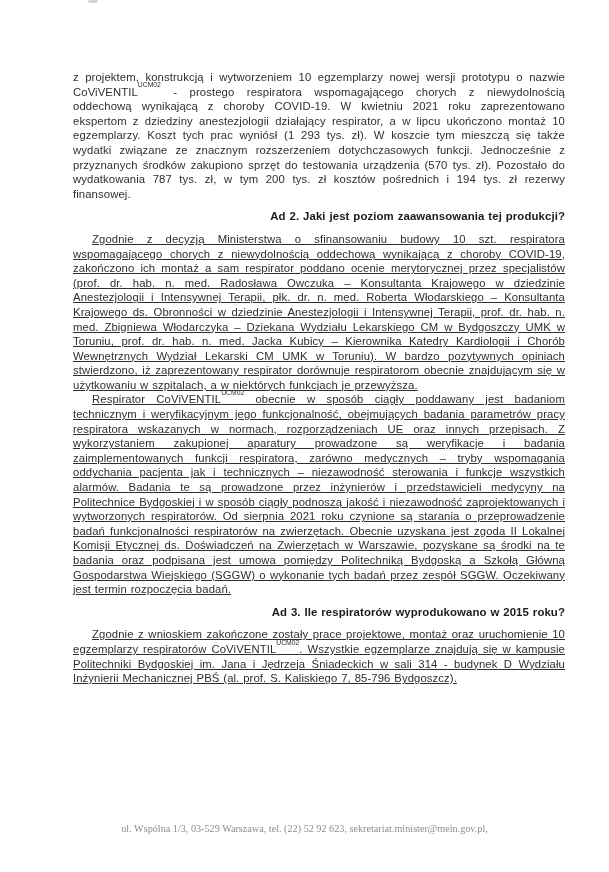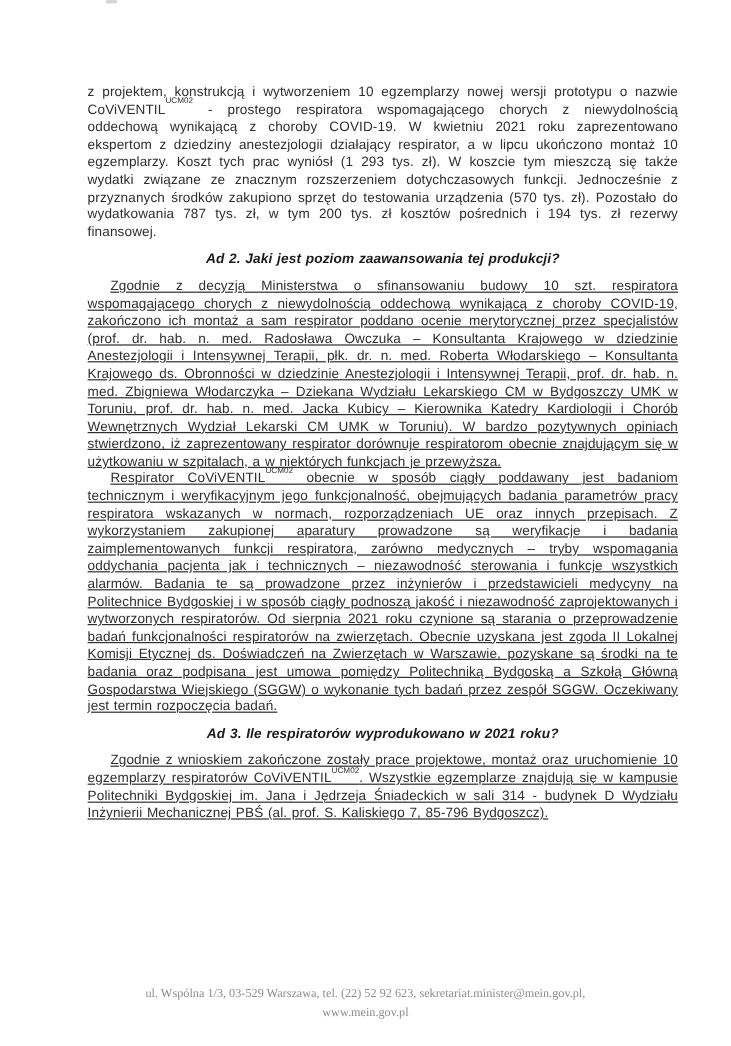--- a/index.html
+++ b/index.html
@@ -32,22 +32,21 @@
     letter-spacing: 0.1px;
     word-spacing: 0.6px;
   }
   .para.indent { text-indent: 19px; text-decoration: underline; }
   .heading {
     margin: 8px 0 8px 0;
     font-size: 11.4px;
     line-height: 14.6px;
     font-weight: bold;
     color: #1b1b1b;
-    text-align: center;
-    font-style: italic;
+    text-align: right;
   }
   sup.sup {
     font-size: 6.8px;
     line-height: 0;
     position: relative;
     top: -3.5px;
     letter-spacing: 0;
   }
   .footer {
     position: absolute;
@@ -68,22 +67,21 @@
 
   <div class="content">
     <p class="para">z projektem, konstrukcją i wytworzeniem 10 egzemplarzy nowej wersji prototypu o nazwie CoViVENTIL<sup class="sup">UCM02</sup> - prostego respiratora wspomagającego chorych z niewydolnością oddechową wynikającą z choroby COVID-19. W kwietniu 2021 roku zaprezentowano ekspertom z dziedziny anestezjologii działający respirator, a w lipcu ukończono montaż 10 egzemplarzy. Koszt tych prac wyniósł (1 293 tys. zł). W koszcie tym mieszczą się także wydatki związane ze znacznym rozszerzeniem dotychczasowych funkcji. Jednocześnie z przyznanych środków zakupiono sprzęt do testowania urządzenia (570 tys. zł). Pozostało do wydatkowania 787 tys. zł, w tym 200 tys. zł kosztów pośrednich i 194 tys. zł rezerwy finansowej.</p>
 
     <p class="para heading">Ad 2. Jaki jest poziom zaawansowania tej produkcji?</p>
 
     <p class="para indent">Zgodnie z decyzją Ministerstwa o sfinansowaniu budowy 10 szt. respiratora wspomagającego chorych z niewydolnością oddechową wynikającą z choroby COVID-19, zakończono ich montaż a sam respirator poddano ocenie merytorycznej przez specjalistów (prof. dr. hab. n. med. Radosława Owczuka – Konsultanta Krajowego w dziedzinie Anestezjologii i Intensywnej Terapii, płk. dr. n. med. Roberta Włodarskiego – Konsultanta Krajowego ds. Obronności w dziedzinie Anestezjologii i Intensywnej Terapii, prof. dr. hab. n. med. Zbigniewa Włodarczyka – Dziekana Wydziału Lekarskiego CM w Bydgoszczy UMK w Toruniu, prof. dr. hab. n. med. Jacka Kubicy – Kierownika Katedry Kardiologii i Chorób Wewnętrznych Wydział Lekarski CM UMK w Toruniu). W bardzo pozytywnych opiniach stwierdzono, iż zaprezentowany respirator dorównuje respiratorom obecnie znajdującym się w użytkowaniu w szpitalach, a w niektórych funkcjach je przewyższa.</p>
 
     <p class="para indent">Respirator CoViVENTIL<sup class="sup">UCM02</sup> obecnie w sposób ciągły poddawany jest badaniom technicznym i weryfikacyjnym jego funkcjonalność, obejmujących badania parametrów pracy respiratora wskazanych w normach, rozporządzeniach UE oraz innych przepisach. Z wykorzystaniem zakupionej aparatury prowadzone są weryfikacje i badania zaimplementowanych funkcji respiratora, zarówno medycznych – tryby wspomagania oddychania pacjenta jak i technicznych – niezawodność sterowania i funkcje wszystkich alarmów. Badania te są prowadzone przez inżynierów i przedstawicieli medycyny na Politechnice Bydgoskiej i w sposób ciągły podnoszą jakość i niezawodność zaprojektowanych i wytworzonych respiratorów. Od sierpnia 2021 roku czynione są starania o przeprowadzenie badań funkcjonalności respiratorów na zwierzętach. Obecnie uzyskana jest zgoda II Lokalnej Komisji Etycznej ds. Doświadczeń na Zwierzętach w Warszawie, pozyskane są środki na te badania oraz podpisana jest umowa pomiędzy Politechniką Bydgoską a Szkołą Główną Gospodarstwa Wiejskiego (SGGW) o wykonanie tych badań przez zespół SGGW. Oczekiwany jest termin rozpoczęcia badań.</p>
 
-    <p class="para heading">Ad 3. Ile respiratorów wyprodukowano w 2021 roku?</p>
+    <p class="para heading">Ad 3. Ile respiratorów wyprodukowano w 2015 roku?</p>
 
     <p class="para indent">Zgodnie z wnioskiem zakończone zostały prace projektowe, montaż oraz uruchomienie 10 egzemplarzy respiratorów CoViVENTIL<sup class="sup">UCM02</sup>. Wszystkie egzemplarze znajdują się w kampusie Politechniki Bydgoskiej im. Jana i Jędrzeja Śniadeckich w sali 314 - budynek D Wydziału Inżynierii Mechanicznej PBŚ (al. prof. S. Kaliskiego 7, 85-796 Bydgoszcz).</p>
   </div>
 
   <div class="footer">
     <div>ul. Wspólna 1/3, 03-529 Warszawa, tel. (22) 52 92 623, sekretariat.minister@mein.gov.pl,</div>
-    <div>www.mein.gov.pl</div>
   </div>
 </div>
 
 </body></html>

